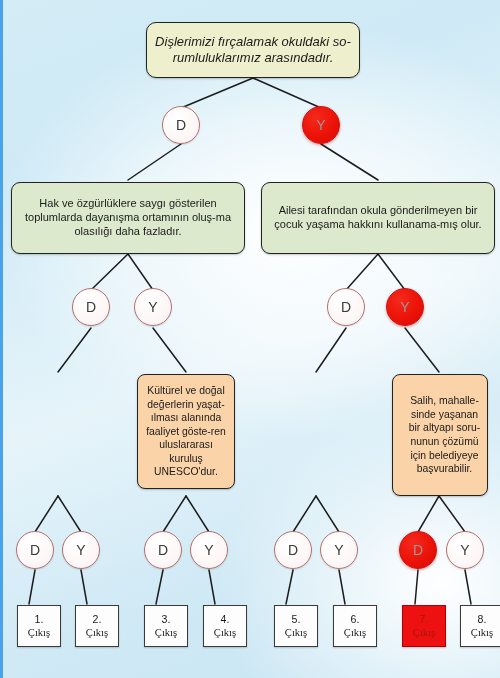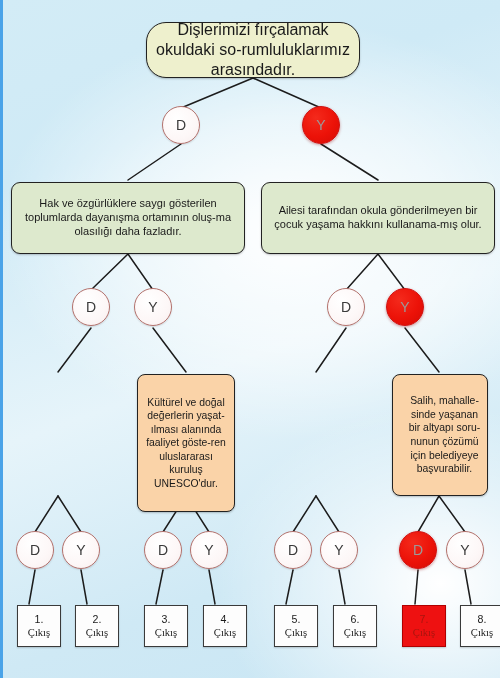--- a/index.html
+++ b/index.html
@@ -33,22 +33,23 @@
   .stmt {
     border: 1.4px solid #222;
     border-radius: 9px;
     padding: 4px 6px;
     line-height: 1.26;
     color: #1a1a1a;
     box-shadow: 0 1px 2px rgba(0,0,0,0.22);
   }
   .stmt-root {
     background: #eef0cd;
-    font-size: 16px;
-    border-radius: 20px;
+    font-size: 13px;
+    border-radius: 10px;
+    font-style: italic;
   }
   .stmt-green {
     background: #dde9cd;
     font-size: 11px;
   }
   .stmt-orange {
     background: #fad3a8;
     font-size: 10.4px;
     border-radius: 8px;
     line-height: 1.3;
@@ -158,21 +159,21 @@
   <div class="node circle" style="left:131px; top:288px;">
     <span>Y</span>
   </div>
   <div class="node circle" style="left:324px; top:288px;">
     <span>D</span>
   </div>
   <div class="node circle hot" style="left:383px; top:288px;">
     <span>Y</span>
   </div>
 
-  <div class="node stmt stmt-orange" style="left:134px; top:374px; width:98px; height:138px;">
+  <div class="node stmt stmt-orange" style="left:134px; top:374px; width:98px; height:115px;">
     <span>Kültürel ve doğal değerlerin yaşat-ılması alanında faaliyet göste-ren uluslararası kuruluş UNESCO'dur.</span>
   </div>
   <div class="node stmt stmt-orange" style="left:389px; top:374px; width:96px; height:122px;padding-left:15px;">
     <span>Salih, mahalle-sinde yaşanan bir altyapı soru-nunun çözümü için belediyeye başvurabilir.</span>
   </div>
 
   <div class="node circle" style="left:13px; top:531px;">
     <span>D</span>
   </div>
   <div class="node circle" style="left:59px; top:531px;">

